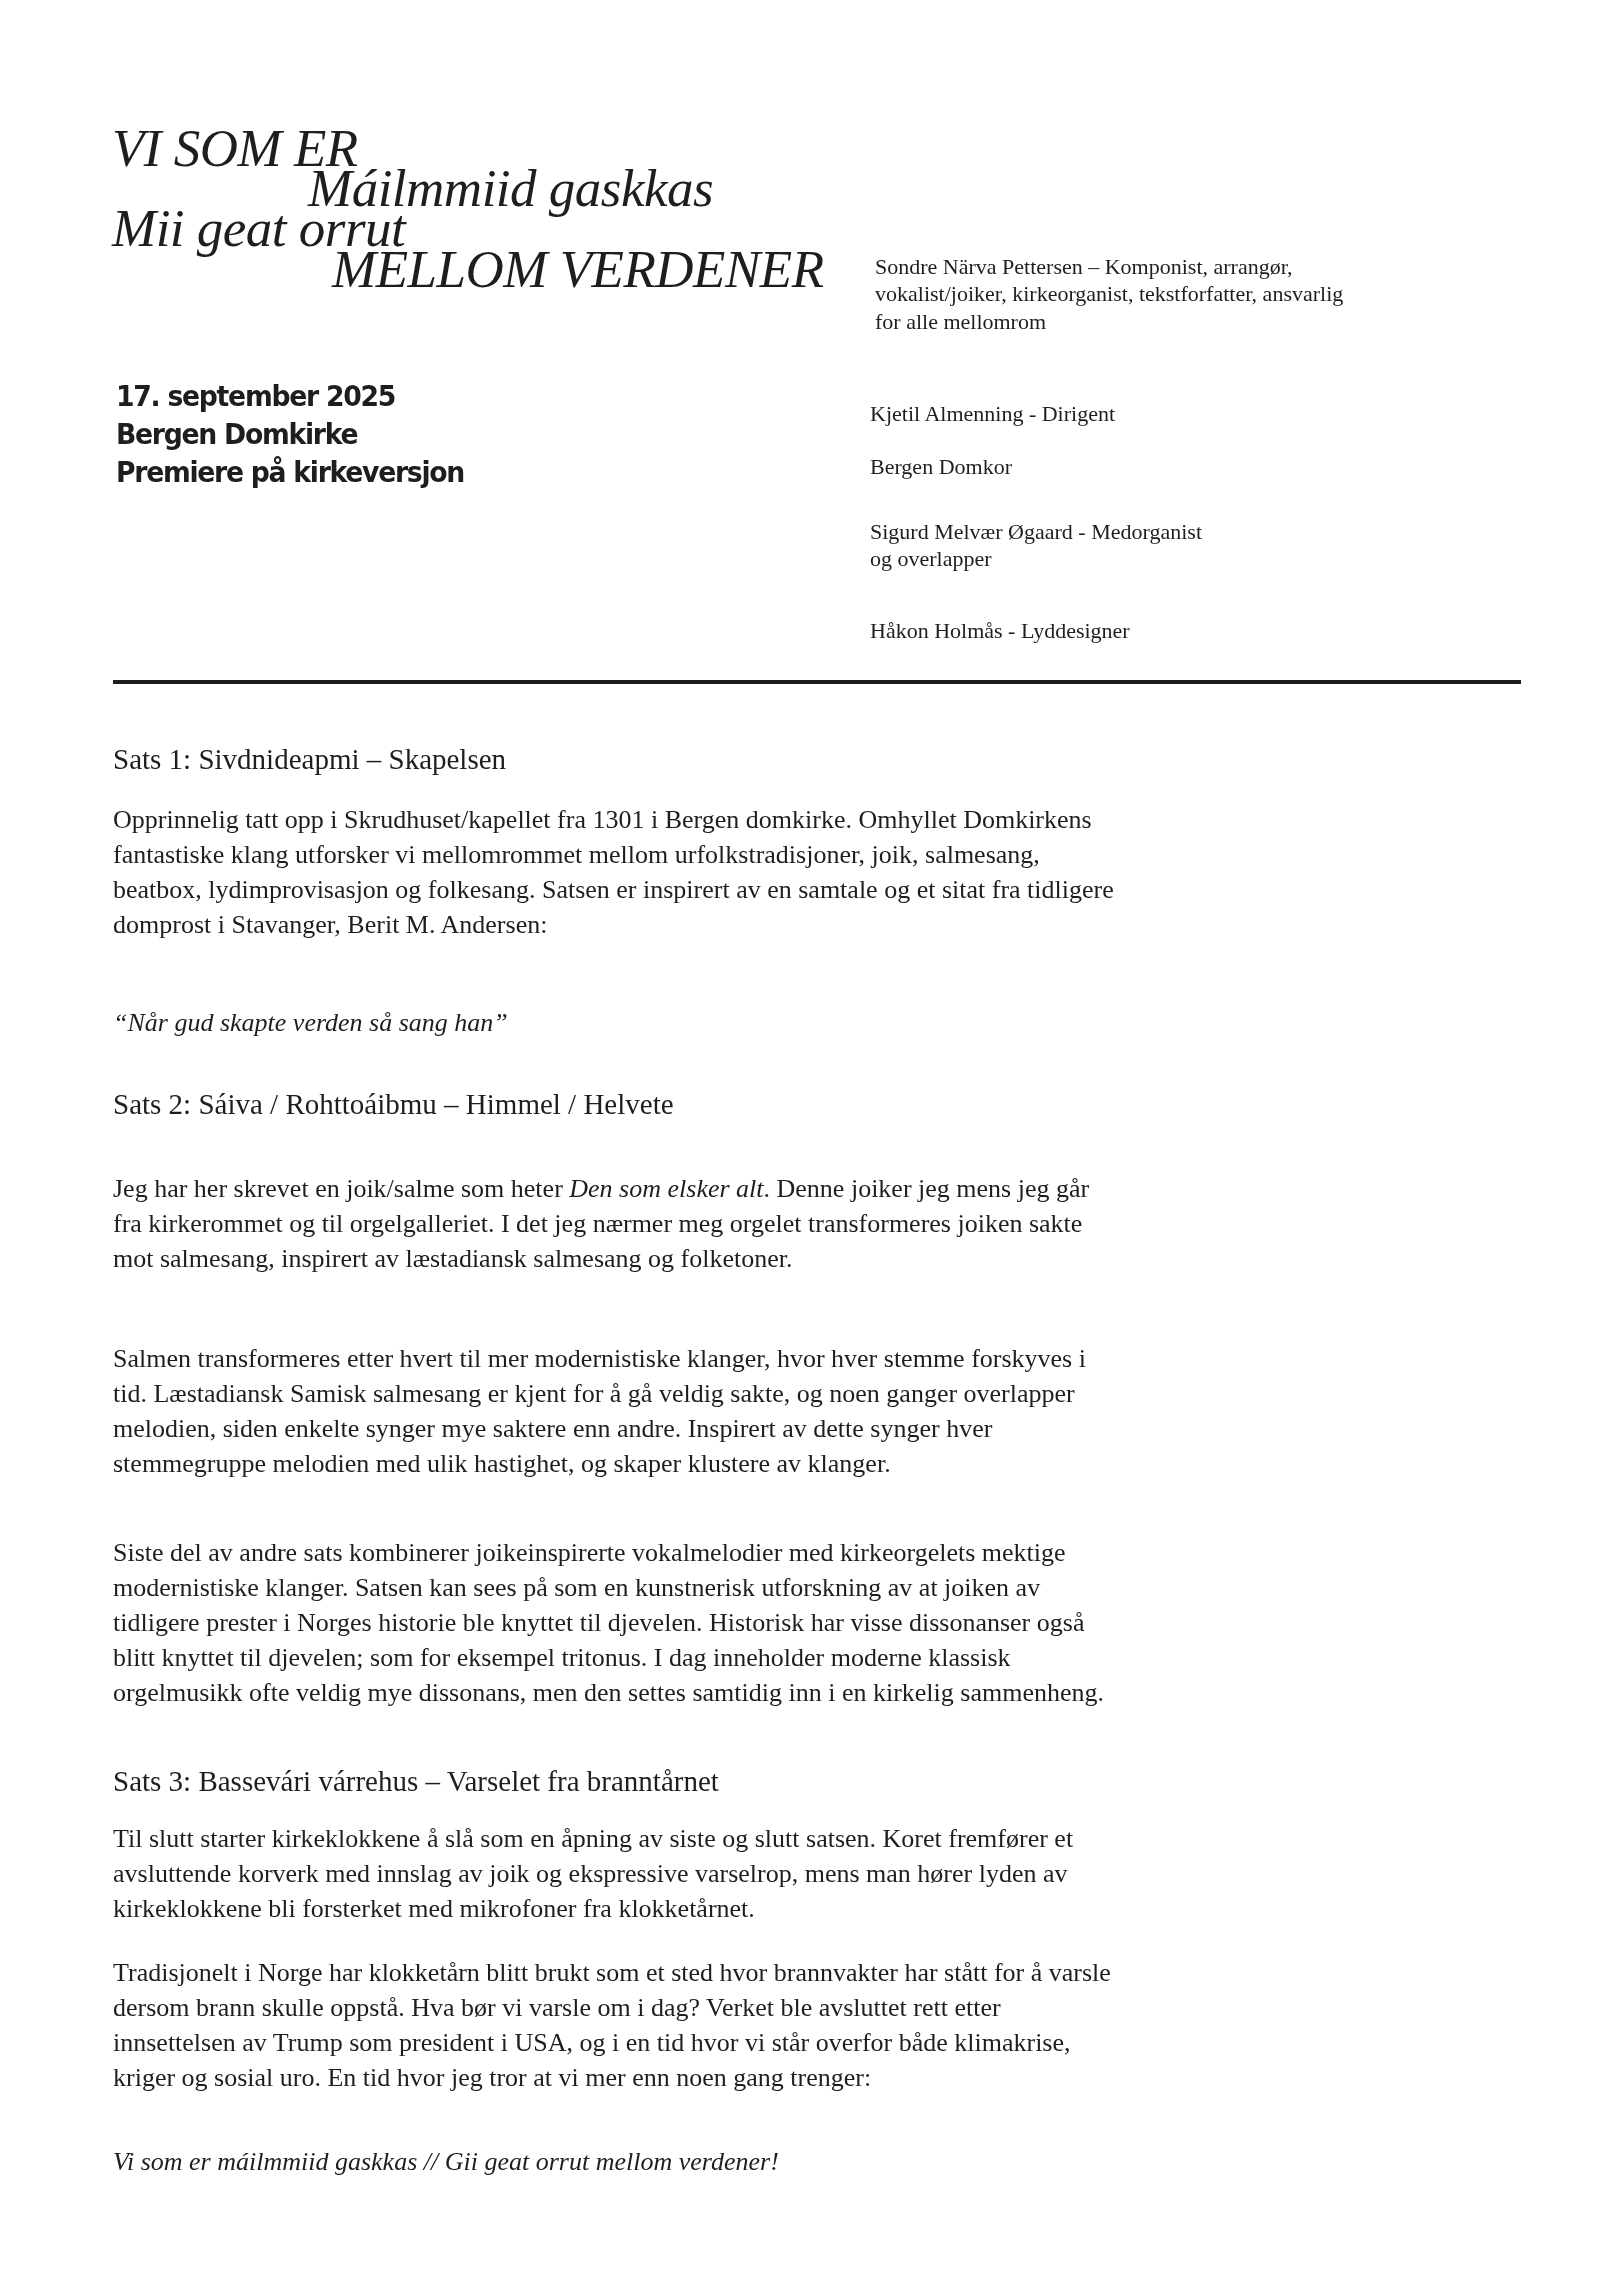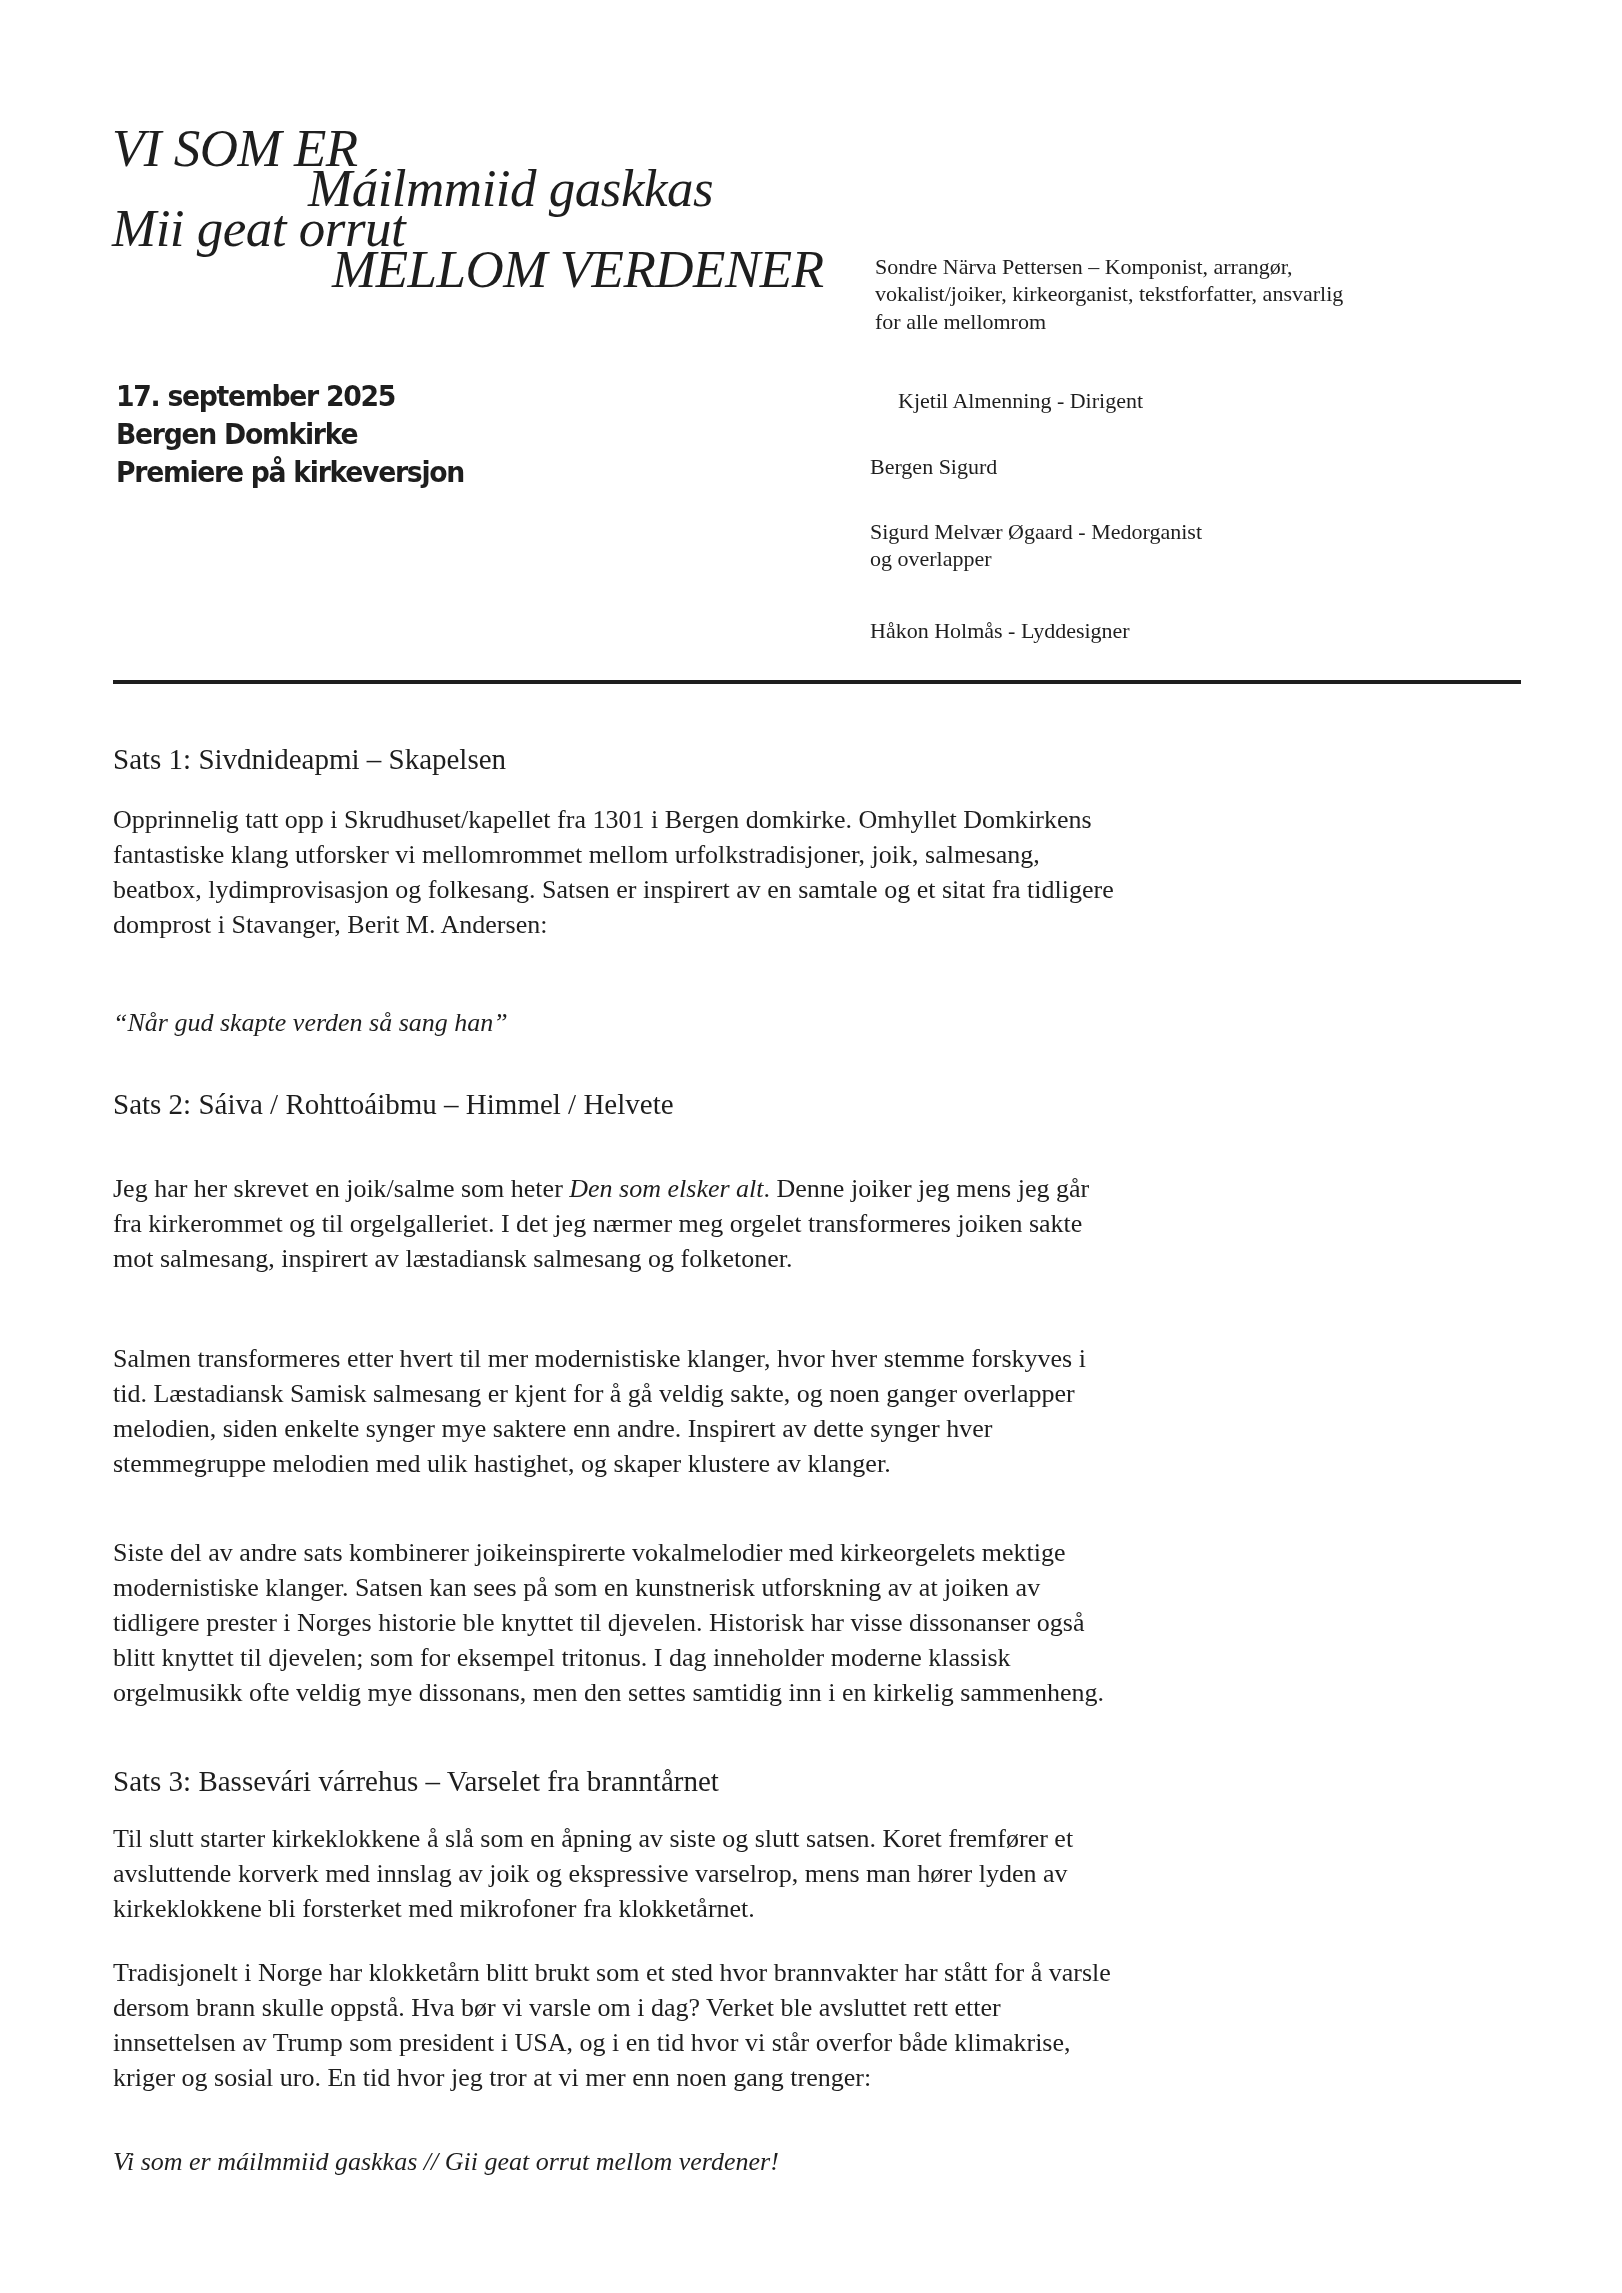--- a/index.html
+++ b/index.html
@@ -35,25 +35,25 @@
   <div>Bergen Domkirke</div>
   <div>Premiere på kirkeversjon</div>
 </div>
 
 <div>
   <div class="credits" style="top:253px; left:875px;">
     <div>Sondre Närva Pettersen – Komponist, arrangør,</div>
     <div>vokalist/joiker, kirkeorganist, tekstforfatter, ansvarlig</div>
     <div>for alle mellomrom</div>
   </div>
-  <div class="credits" style="top:387px;margin-left:28px;">
+  <div class="credits" style="top:400px;">
     <div>Kjetil Almenning - Dirigent</div>
   </div>
   <div class="credits" style="top:453px;">
-    <div>Bergen Sigurd</div>
+    <div>Bergen Domkor</div>
   </div>
   <div class="credits" style="top:518px;">
     <div>Sigurd Melvær Øgaard - Medorganist</div>
     <div>og overlapper</div>
   </div>
   <div class="credits" style="top:617px;">
     <div>Håkon Holmås - Lyddesigner</div>
   </div>
 </div>
 

